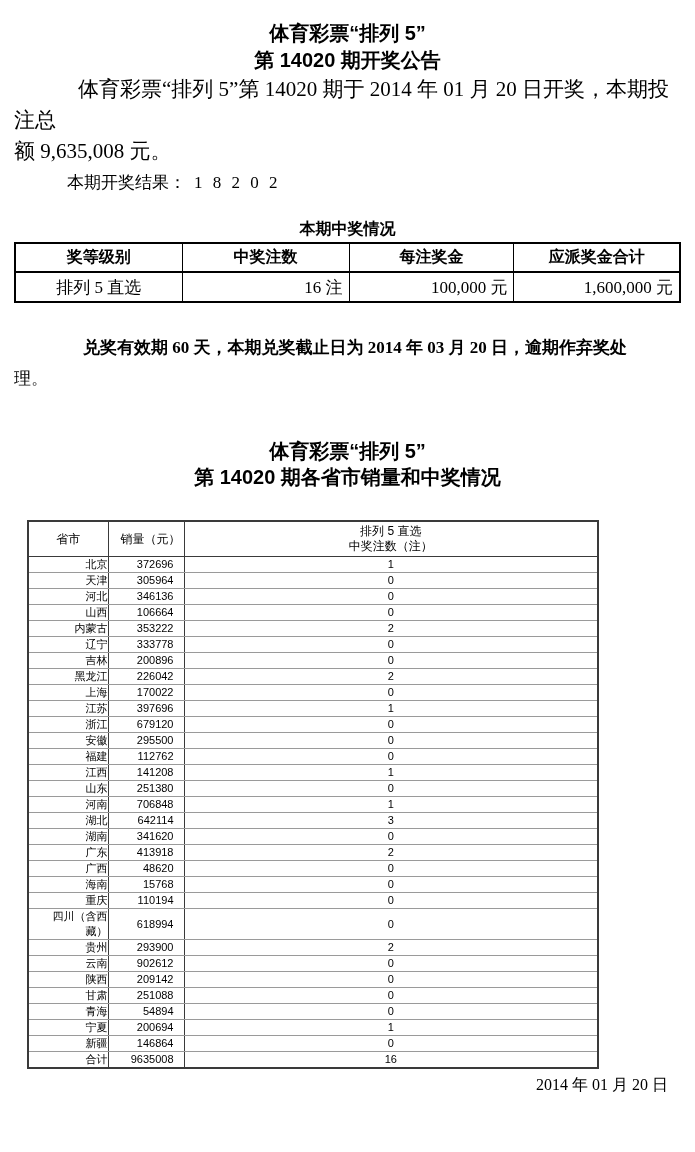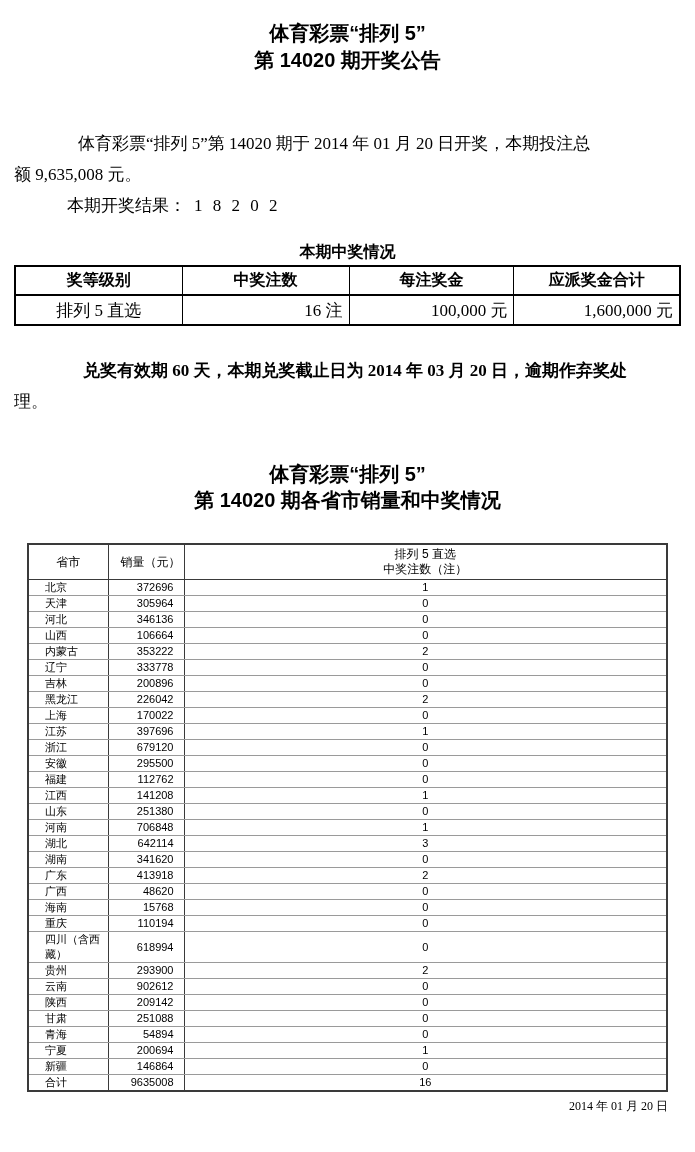--- a/index.html
+++ b/index.html
@@ -21,21 +21,21 @@
     font-family:"Liberation Sans","DejaVu Sans",sans-serif;
     font-weight:600;font-size:16px;line-height:19px;
   }
   .sales-title{
     margin-top:44px;text-align:center;
     font-family:"Liberation Sans","DejaVu Sans",sans-serif;
     font-weight:bold;font-size:20px;line-height:26px;
   }
 
   
-  .intro{margin-top:54px;font-size:17px;line-height:31px;}
+  .intro{font-size:21px;line-height:31px;}
   .intro .line1{text-indent:64px;}
   .result-line{font-size:17px;line-height:31px;padding-left:53px;}
   .result-numbers{letter-spacing:3px;margin-left:8px;}
   .redemption{margin-top:29px;font-size:17px;line-height:31px;}
   .redemption .line1{text-indent:69px;font-weight:bold;}
 
   
   table.prize{
     margin-top:4px;width:667px;border-collapse:collapse;
     border:2px solid #000;table-layout:fixed;
@@ -45,42 +45,42 @@
     height:27px;font-family:"Liberation Sans","DejaVu Sans",sans-serif;
     font-weight:600;font-size:16px;text-align:center;
     border-bottom:2px solid #000;
   }
   table.prize td{height:28px;font-size:17px;}
   table.prize td.c-center{text-align:center;}
   table.prize td.c-right{text-align:right;padding-right:6px;}
 
   
   table.sales{
-    margin-left:13px;margin-top:30px;width:641px;border-collapse:collapse;
+    margin-left:13px;margin-top:30px;width:572px;border-collapse:collapse;
     border:2px solid #3a3a3a;table-layout:fixed;
     font-family:"Liberation Sans","DejaVu Sans",sans-serif;font-size:11px;
   }
   table.sales th{
     font-weight:normal;font-size:12px;padding:0;
     border-left:1px solid #3a3a3a;border-right:1px solid #3a3a3a;
     border-bottom:1px solid #3a3a3a;vertical-align:middle;height:34px;
   }
   table.sales th .h-line{line-height:15px;text-align:center;}
   table.sales th.h-sales{text-align:left;padding-left:12px;}
   table.sales td{
     padding:0;height:15px;line-height:15px;
     border-left:1px solid #3a3a3a;border-right:1px solid #3a3a3a;
     border-top:1px solid #9a9a9a;border-bottom:1px solid #9a9a9a;
   }
-  table.sales td.col-province{text-align:left;padding-left:16px;}
+  table.sales td.col-province{text-align:right;padding-left:16px;}
   table.sales td.col-sales{text-align:right;padding-right:10px;}
   table.sales td.col-count{text-align:center;}
 
   
-  .date-line{margin-top:6px;text-align:right;padding-right:13px;font-size:12px;}
+  .date-line{margin-top:6px;text-align:right;padding-right:13px;font-size:16px;}
 </style>
 </head>
 <body>
 
 <div class="page">
 
   <div class="title-block">
     <div>体育彩票“排列 5”</div>
     <div>第 14020 期开奖公告</div>
   </div>

